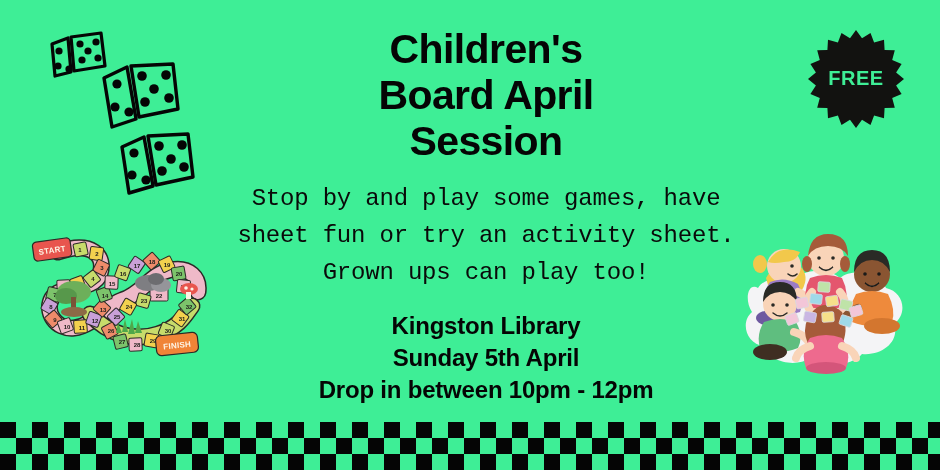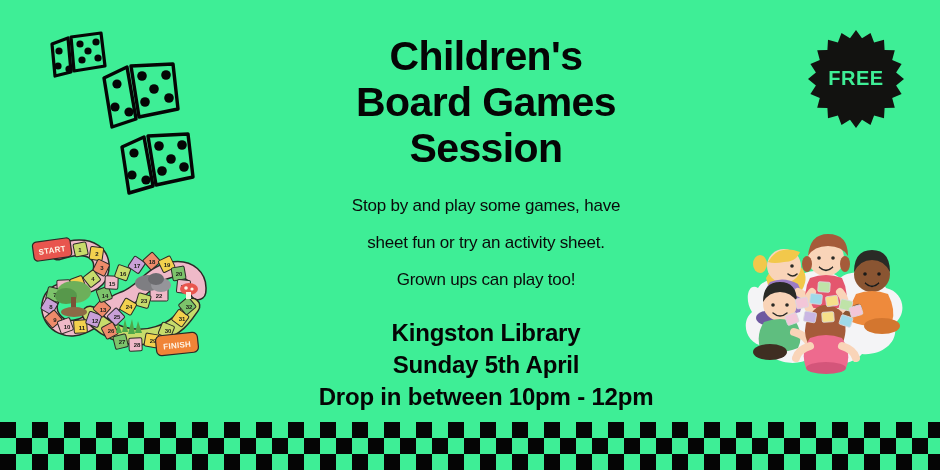--- a/index.html
+++ b/index.html
@@ -30,29 +30,29 @@
     text-align: center;
   }
 
   .title {
     font-family: "Liberation Sans", sans-serif;
     font-weight: bold;
     font-size: 41px;
     line-height: 46px;
     letter-spacing: -0.6px;
     color: #050505;
-    margin: 11px;
+    margin: 4px;
   }
   .title .tline { display: block; }
 
   .blurb {
     margin: 16px 0 3px 0;
-    font-family: Liberation Sans, sans-serif;
+    font-family: Liberation Mono, monospace;
     font-weight: normal;
-    font-size: 17px;
+    font-size: 24px;
     line-height: 37px;
     letter-spacing: -0.2px;
     color: #0A0A0A;
   }
   .blurb .bline { display: block; }
 
   .details {
     margin: 19px 0 0 0;
     font-family: "Liberation Sans", sans-serif;
     font-weight: bold;
@@ -310,21 +310,21 @@
       <g>
         <rect x="126" y="100" width="42" height="20" rx="5" fill="#F08437" stroke="#2a2a26" stroke-width="1.2" transform="rotate(-6 147 110)"></rect>
         <text class="tile-word" x="147" y="114" text-anchor="middle" transform="rotate(-6 147 110)">FINISH</text>
       </g>
     </svg>
   </div>
 
   <div class="text-stack">
     <h1 class="title">
       <span class="tline">Children's</span>
-      <span class="tline">Board Games</span>
+      <span class="tline">Board April</span>
       <span class="tline">Session</span>
     </h1>
 
     <p class="blurb">
       <span class="bline">Stop by and play some games, have</span>
       <span class="bline">sheet fun or try an activity sheet.</span>
       <span class="bline">Grown ups can play too!</span>
     </p>
 
     <p class="details">

